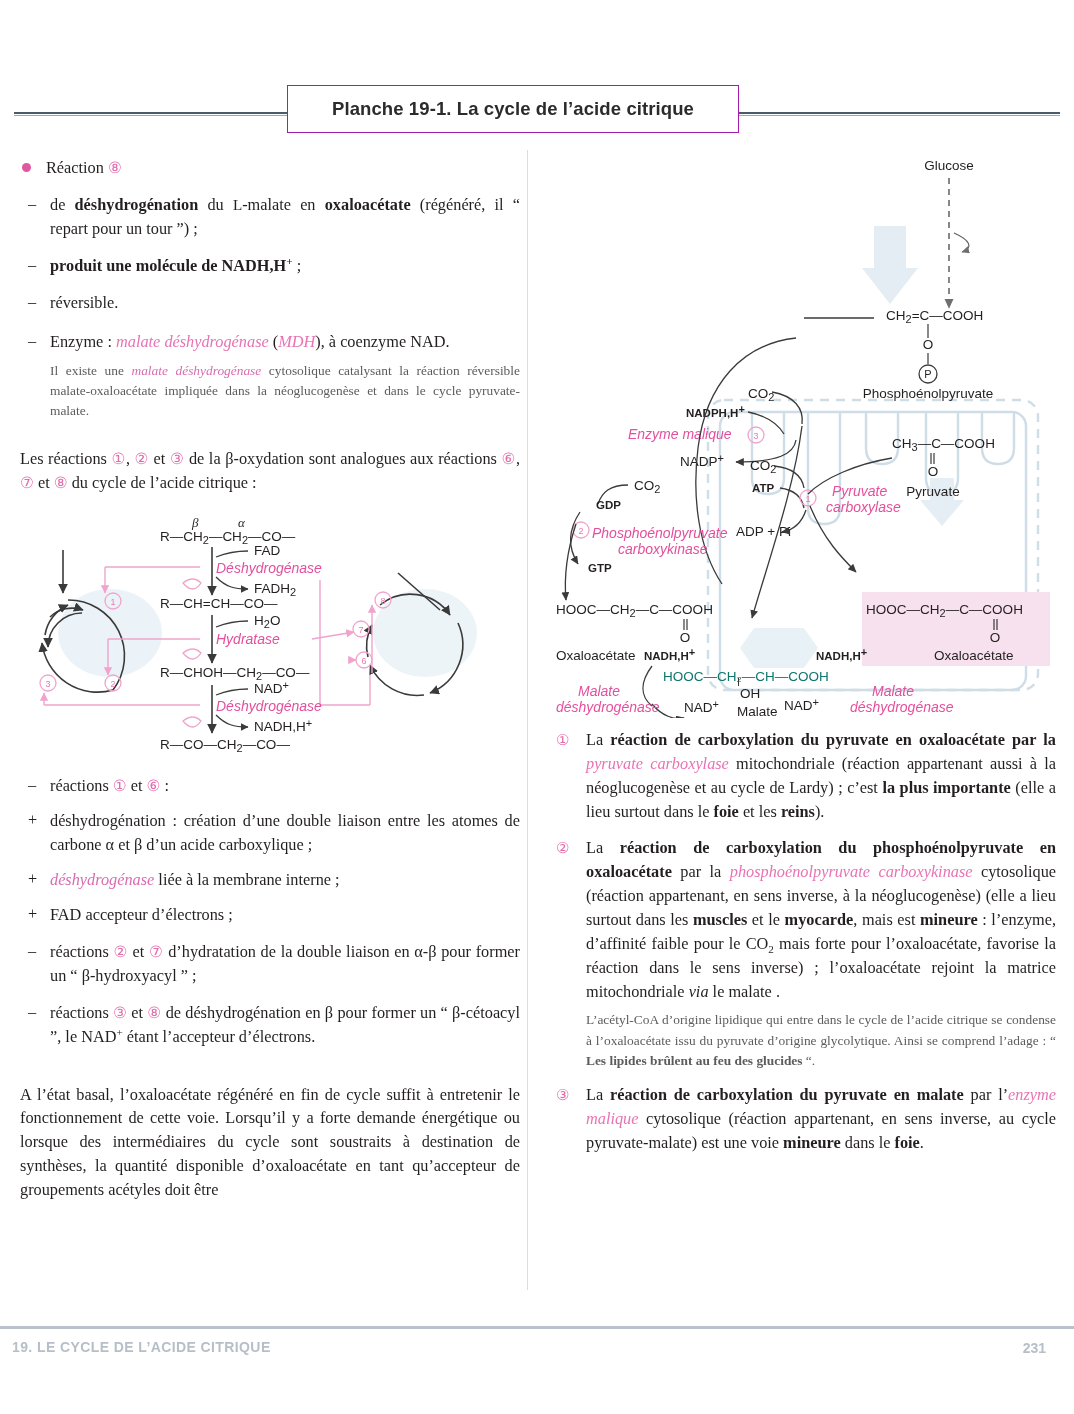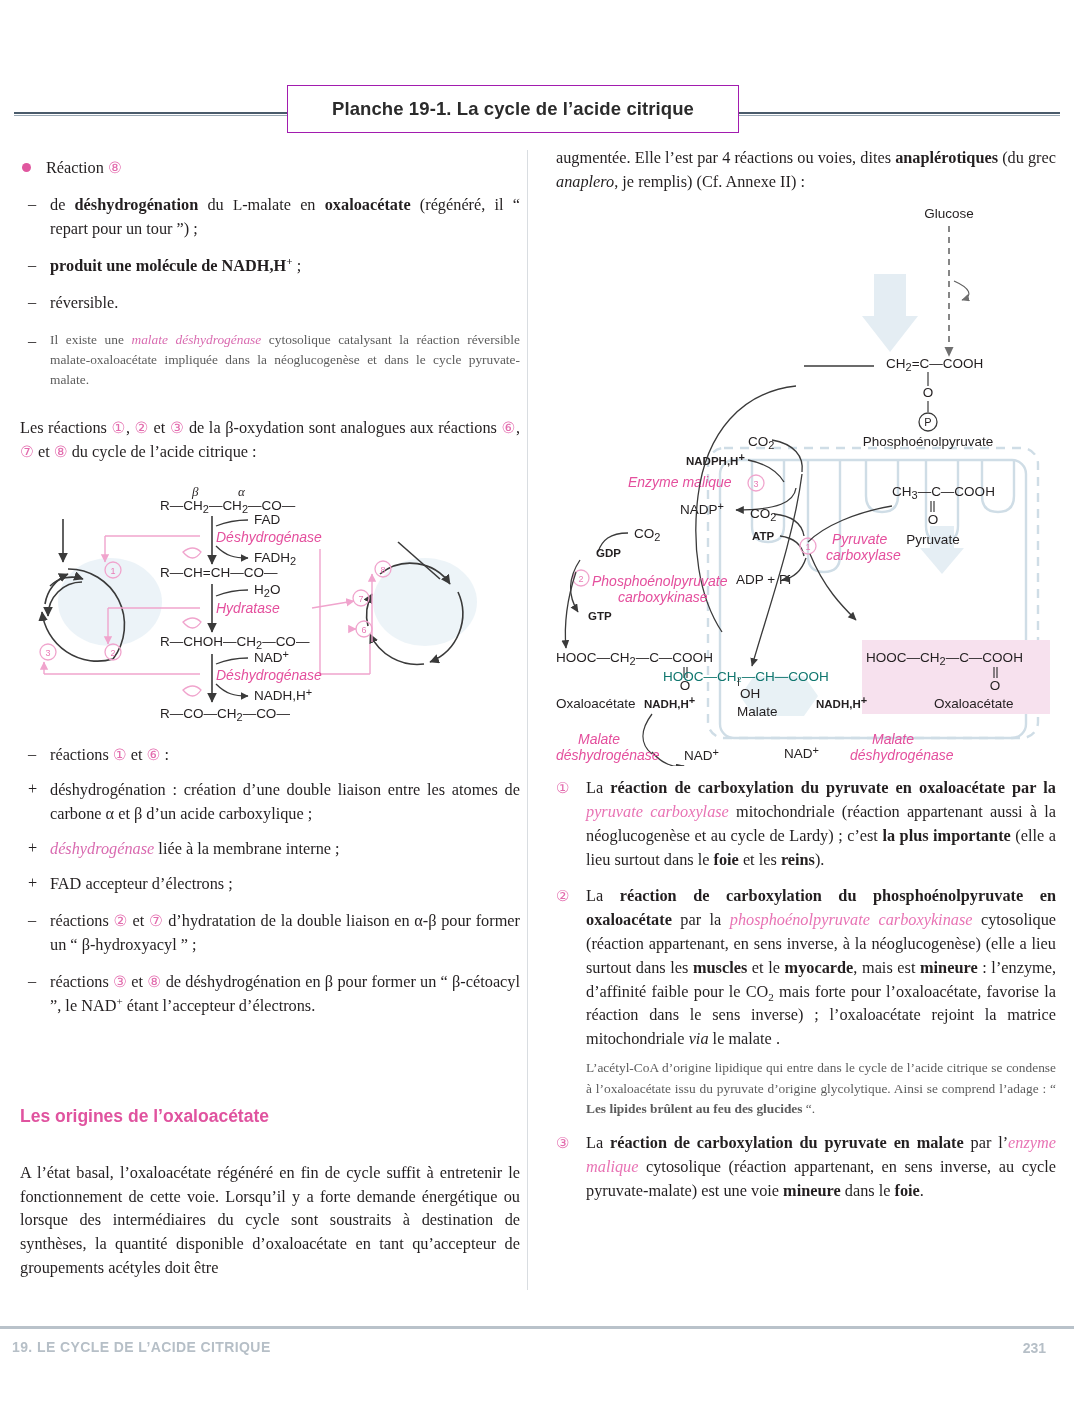--- a/index.html
+++ b/index.html
@@ -102,20 +102,21 @@
       <span><b>produit une molécule de NADH,H<sup>+</sup></b> ;</span>
     </div>
     <div class="lv2 body">
       <span class="dash">–</span>
       <span>réversible.</span>
     </div>
 
 
     <div class="lv2 body" style="margin-top:15px">
       <span class="dash">–</span>
+      <span>Enzyme : <i class="pki">malate déshydrogénase</i> (<i class="pki">MDH</i>), à coenzyme NAD.</span>
     </div>
     <div class="note small">Il existe une <i class="pks">malate déshydrogénase</i> cytosolique catalysant la réaction réversible malate-oxaloacétate impliquée dans la néoglucogenèse et dans le cycle pyruvate-malate.</div>
 
     <div class="body" style="margin-top:26px">Les réactions <span class="cnum">①</span>, <span class="cnum">②</span> et <span class="cnum">③</span> de la β-oxydation sont analogues aux réactions <span class="cnum">⑥</span>, <span class="cnum">⑦</span> et <span class="cnum">⑧</span> du cycle de l’acide citrique :</div>
 
     <div class="fig" style="margin-top:10px">
       <svg width="500" height="255" viewBox="0 0 500 255">
         <defs>
           <marker id="ah" markerWidth="7" markerHeight="7" refX="5.6" refY="3" orient="auto">
             <path d="M0,0 L6,3 L0,6 z" fill="#3a3a3a"></path>
@@ -217,28 +218,26 @@
     </div>
     <div class="lv2 body">
       <span class="dash">–</span>
       <span>réactions <span class="cnum">②</span> et <span class="cnum">⑦</span> d’hydratation de la double liaison en α-β pour former un “ β-hydroxyacyl ” ;</span>
     </div>
     <div class="lv2 body">
       <span class="dash">–</span>
       <span>réactions <span class="cnum">③</span> et <span class="cnum">⑧</span> de déshydrogénation en β pour former un “ β-cétoacyl ”, le NAD<sup>+</sup> étant l’accepteur d’électrons.</span>
     </div>
 
-    <div class="sec-h" style="margin-top:88px">Les origines de l’oxaloacétate</div>
 
     <div class="body" style="margin-top:34px;text-indent:0">A l’état basal, l’oxaloacétate régénéré en fin de cycle suffit à entretenir le fonctionnement de cette voie. Lorsqu’il y a forte demande énergétique ou lorsque des intermédiaires du cycle sont soustraits à destination de synthèses, la quantité disponible d’oxaloacétate en tant qu’accepteur de groupements acétyles doit être</div>
   </div>
 
   <div class="col col-right">
 
-    <div class="body">augmentée. Elle l’est par 4 réactions ou voies, dites <b>anaplérotiques</b> (du grec <i>anaplero</i>, je remplis) (Cf. Annexe II) :</div>
 
     <div class="fig" style="margin-top:2px">
       <svg width="500" height="570" viewBox="0 0 500 570">
         <defs>
           <marker id="a2" markerWidth="8" markerHeight="8" refX="6" refY="3" orient="auto">
             <path d="M0,0 L6.5,3 L0,6 z" fill="#3a3a3a"></path>
           </marker>
           <marker id="a2b" markerWidth="9" markerHeight="9" refX="6" refY="3" orient="auto">
             <path d="M0,0 L6.5,3 L0,6 z" fill="#6f6f6f"></path>
           </marker>

